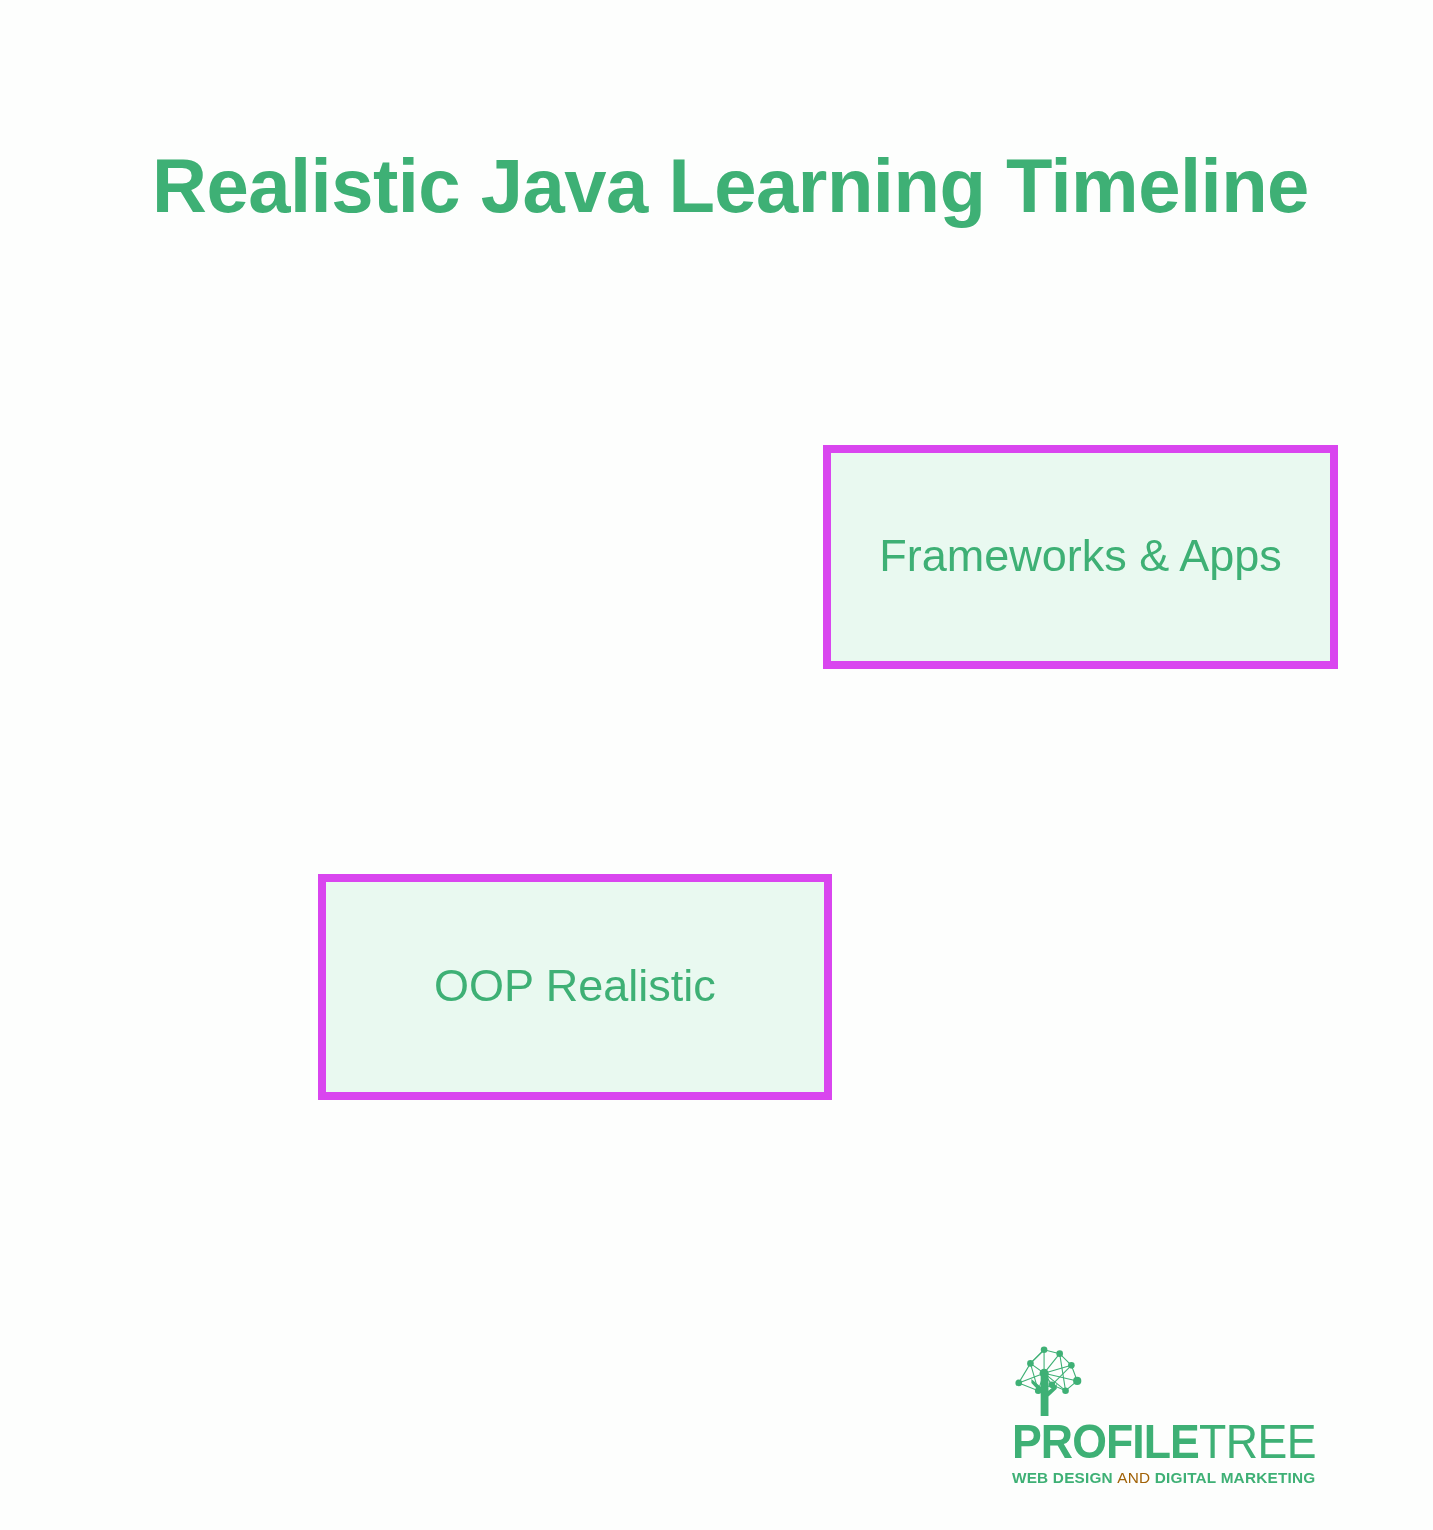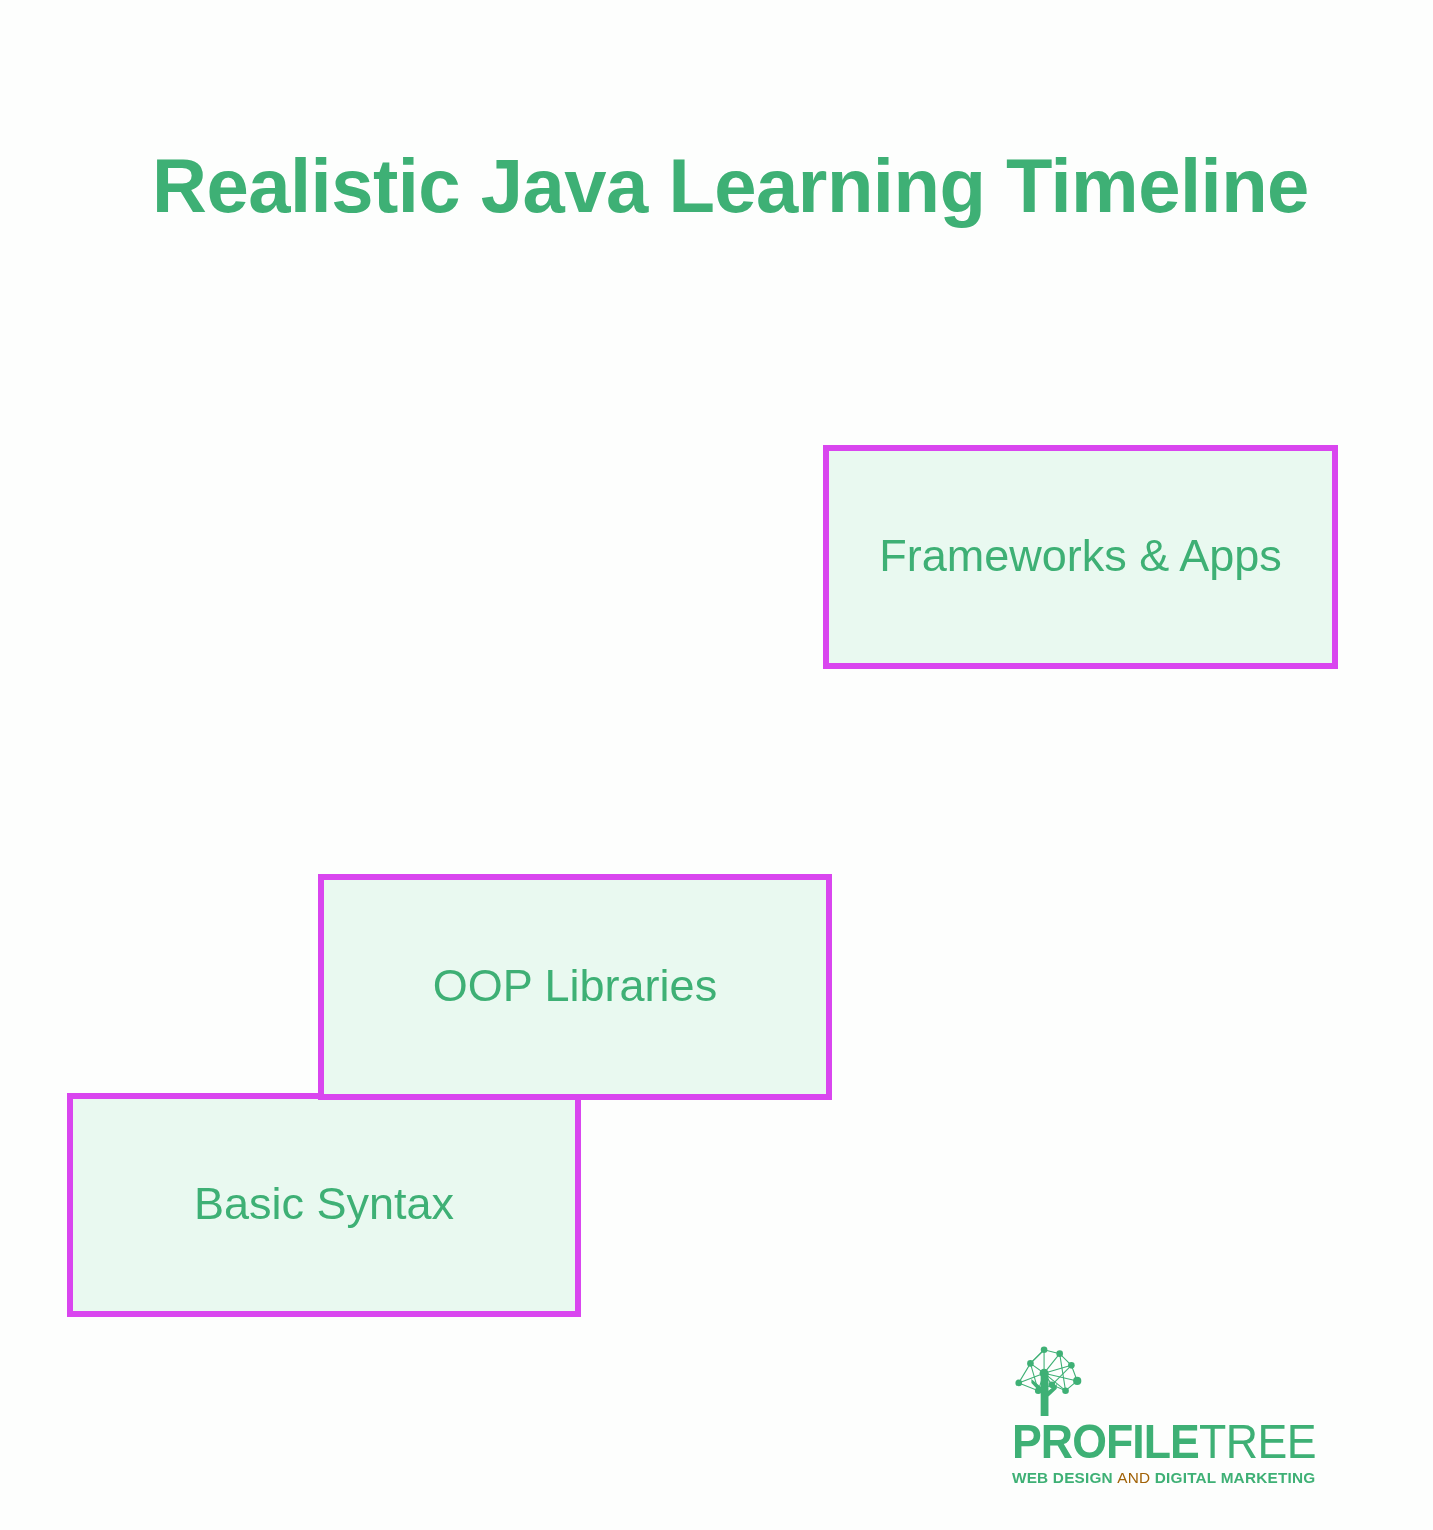--- a/index.html
+++ b/index.html
@@ -33,21 +33,21 @@
     letter-spacing: -0.5px;
     white-space: nowrap;
     line-height: 1.0;
   }
 
   
   .step {
     position: absolute;
     box-sizing: border-box;
     background: #e9f9f0;
-    border: 6px solid #d946ef;
+    border: 8px solid #d946ef;
     display: flex;
     align-items: center;
     justify-content: center;
   }
   .step-label {
     font-size: 45px;
     color: #3eb075;
     font-weight: normal;
     line-height: 1;
     white-space: nowrap;
@@ -115,26 +115,23 @@
 <div class="canvas">
 
   <div class="page-title">Realistic Java Learning Timeline</div>
 
   <div class="step step-0">
     <span class="step-label">Frameworks &amp; Apps</span>
   </div>
 
 
   <div class="step step-2">
-    <span class="step-label">OOP Libraries</span>
+    <span class="step-label">OOP Realistic</span>
   </div>
 
-  <div class="step step-3">
-    <span class="step-label">Basic Syntax</span>
-  </div>
 
   <div class="logo">
     <svg class="logo-mark" viewBox="0 0 78 80">
       <g stroke="#3eb075" stroke-width="1.1" fill="none">
         <path d="M10 44 L22 24 L36 10 L52 14 L64 26 L70 42 L58 52 L44 46 L30 52 Z"></path>
         <path d="M22 24 L36 34 L52 14"></path>
         <path d="M36 10 L36 34 L30 52"></path>
         <path d="M36 34 L64 26"></path>
         <path d="M36 34 L70 42"></path>
         <path d="M36 34 L58 52"></path>

